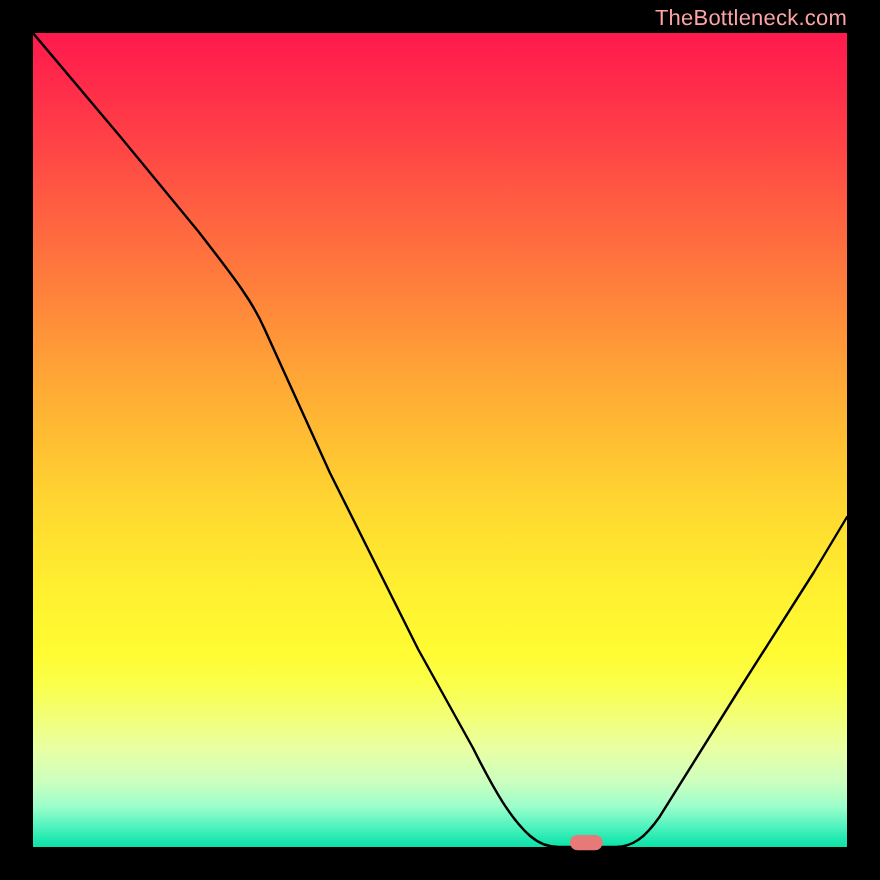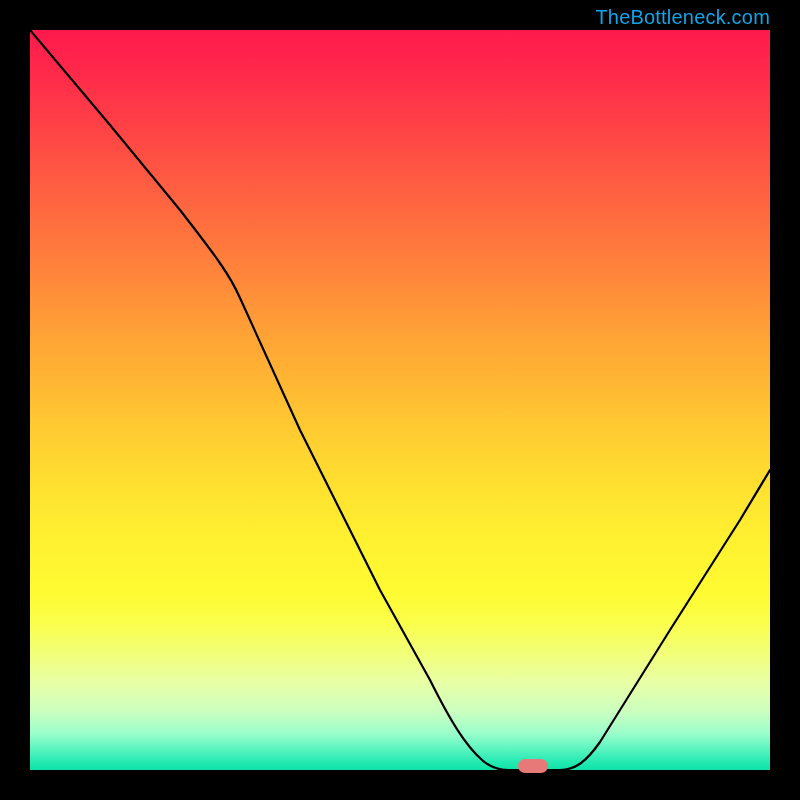--- a/index.html
+++ b/index.html
@@ -43,21 +43,21 @@
       #9cfecb 95%,
       #5ff5c2 97%,
       #22e9b1 99%,
       #0de2a8 100%
     );
   }
   .watermark {
     position: absolute;
     top: 6px;
     right: 30px;
-    color: #0ea5e9;
+    color: #fca5a5;
     font-size: 20px;
     font-weight: 500;
     letter-spacing: 0.2px;
     user-select: none;
   }
   svg.curve {
     position: absolute;
     left: 30px;
     top: 30px;
     width: 740px;

